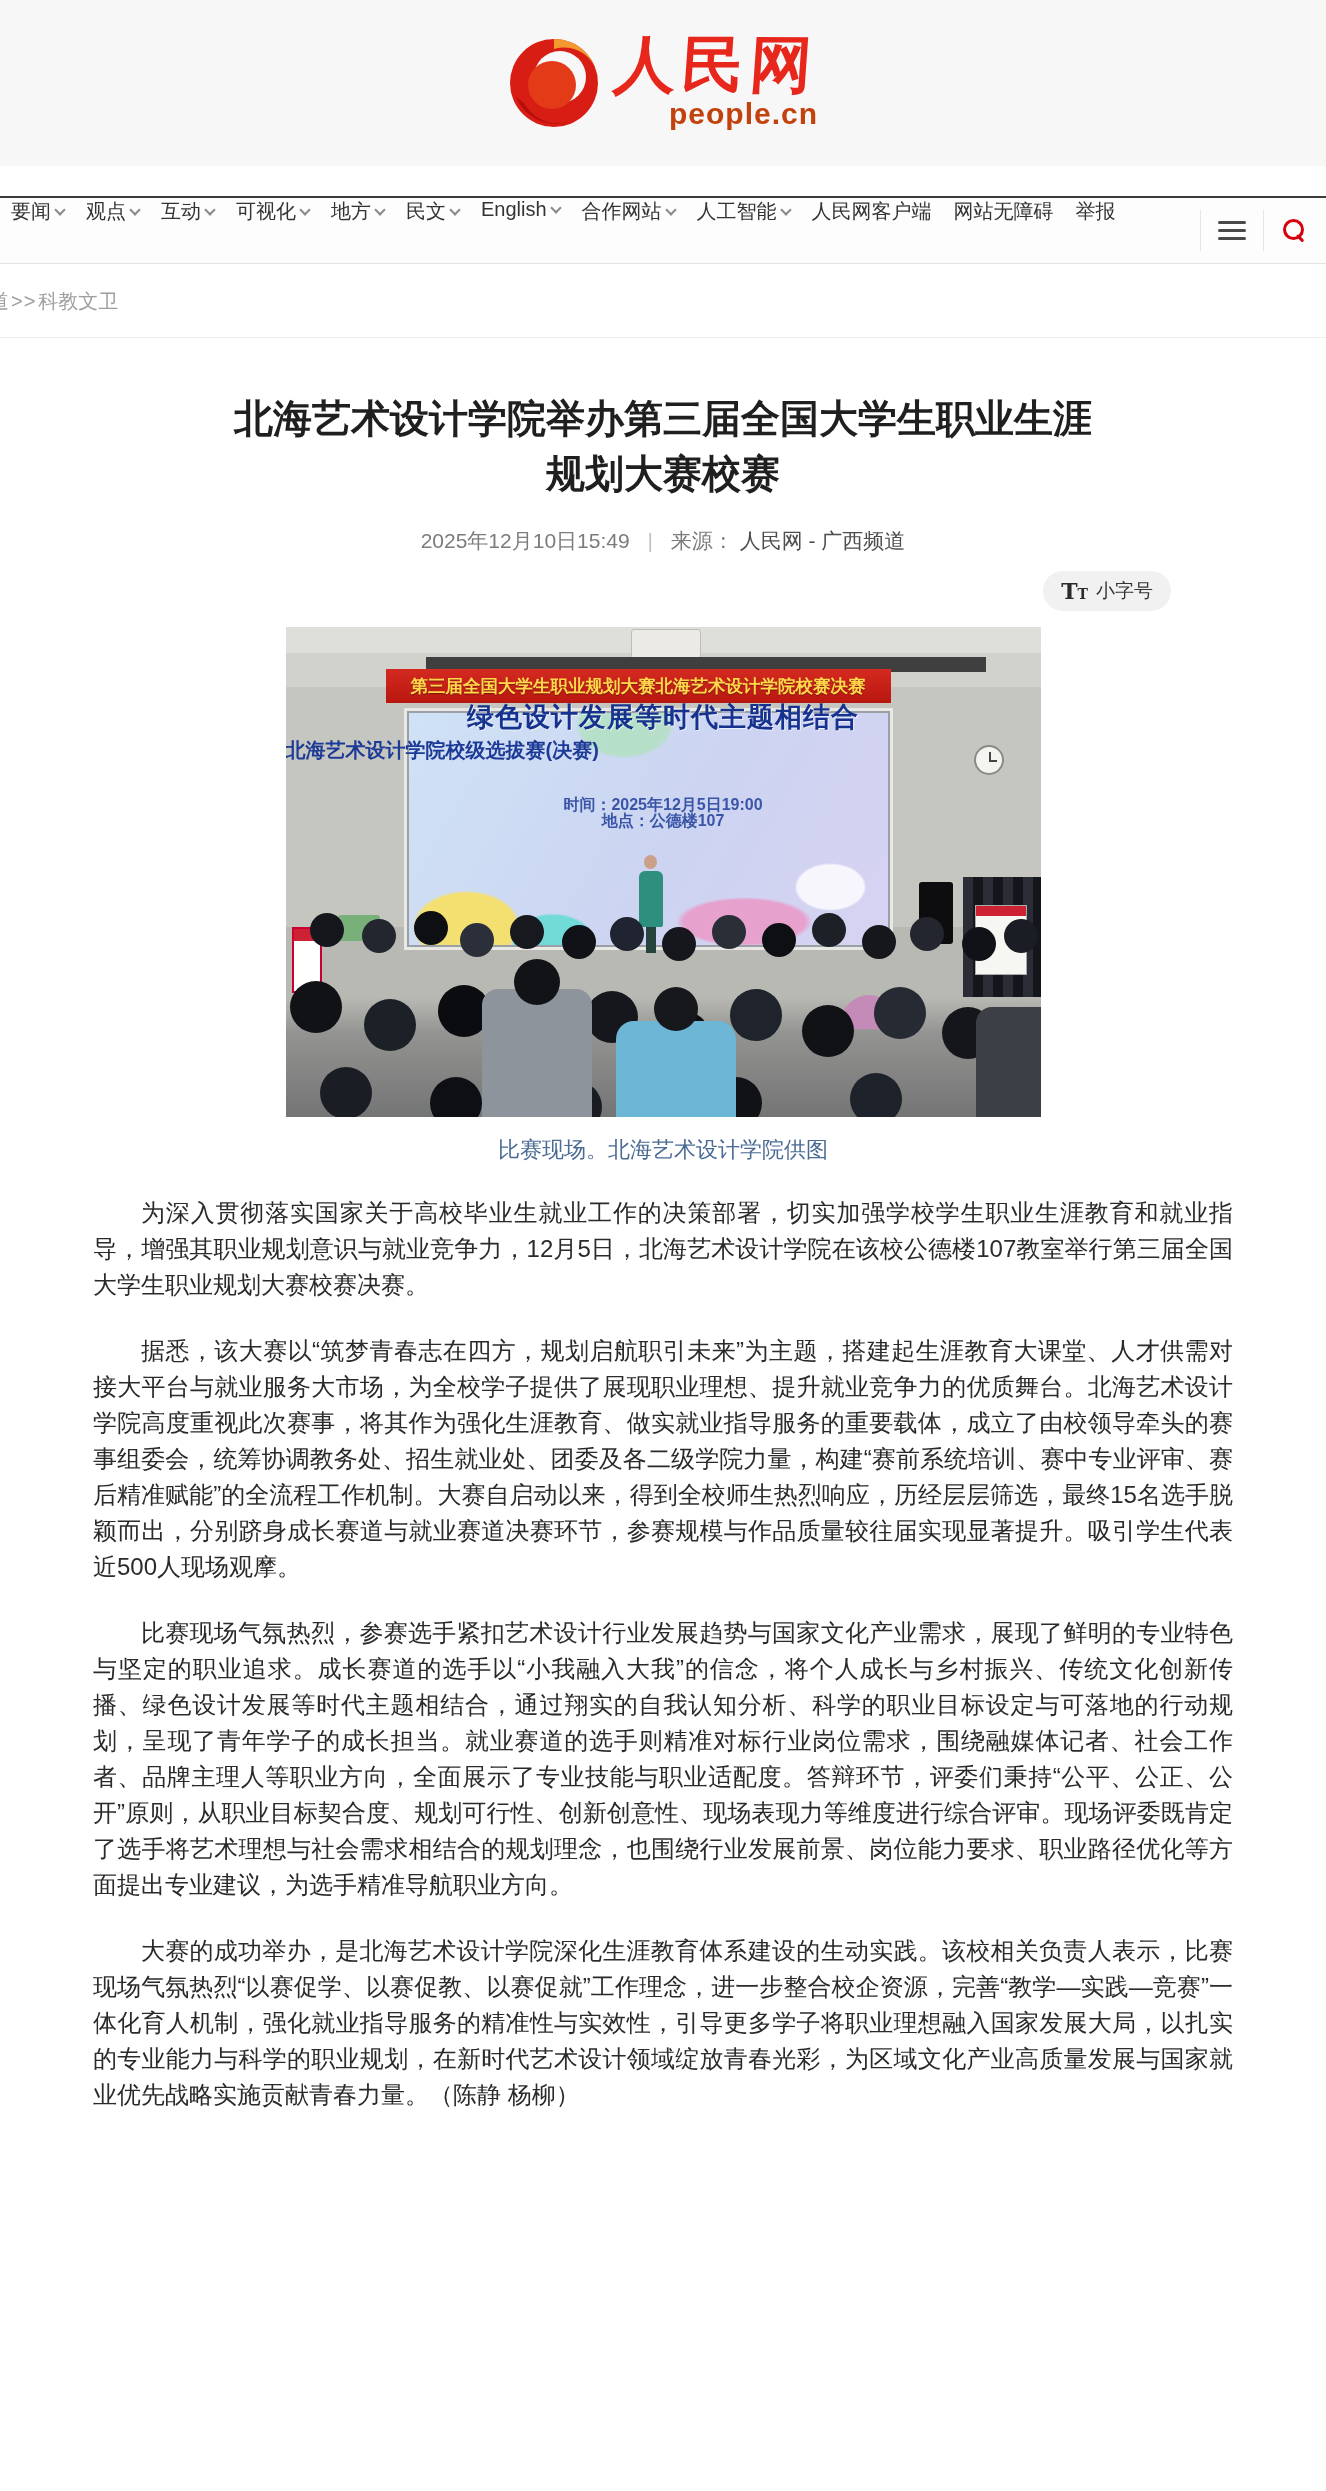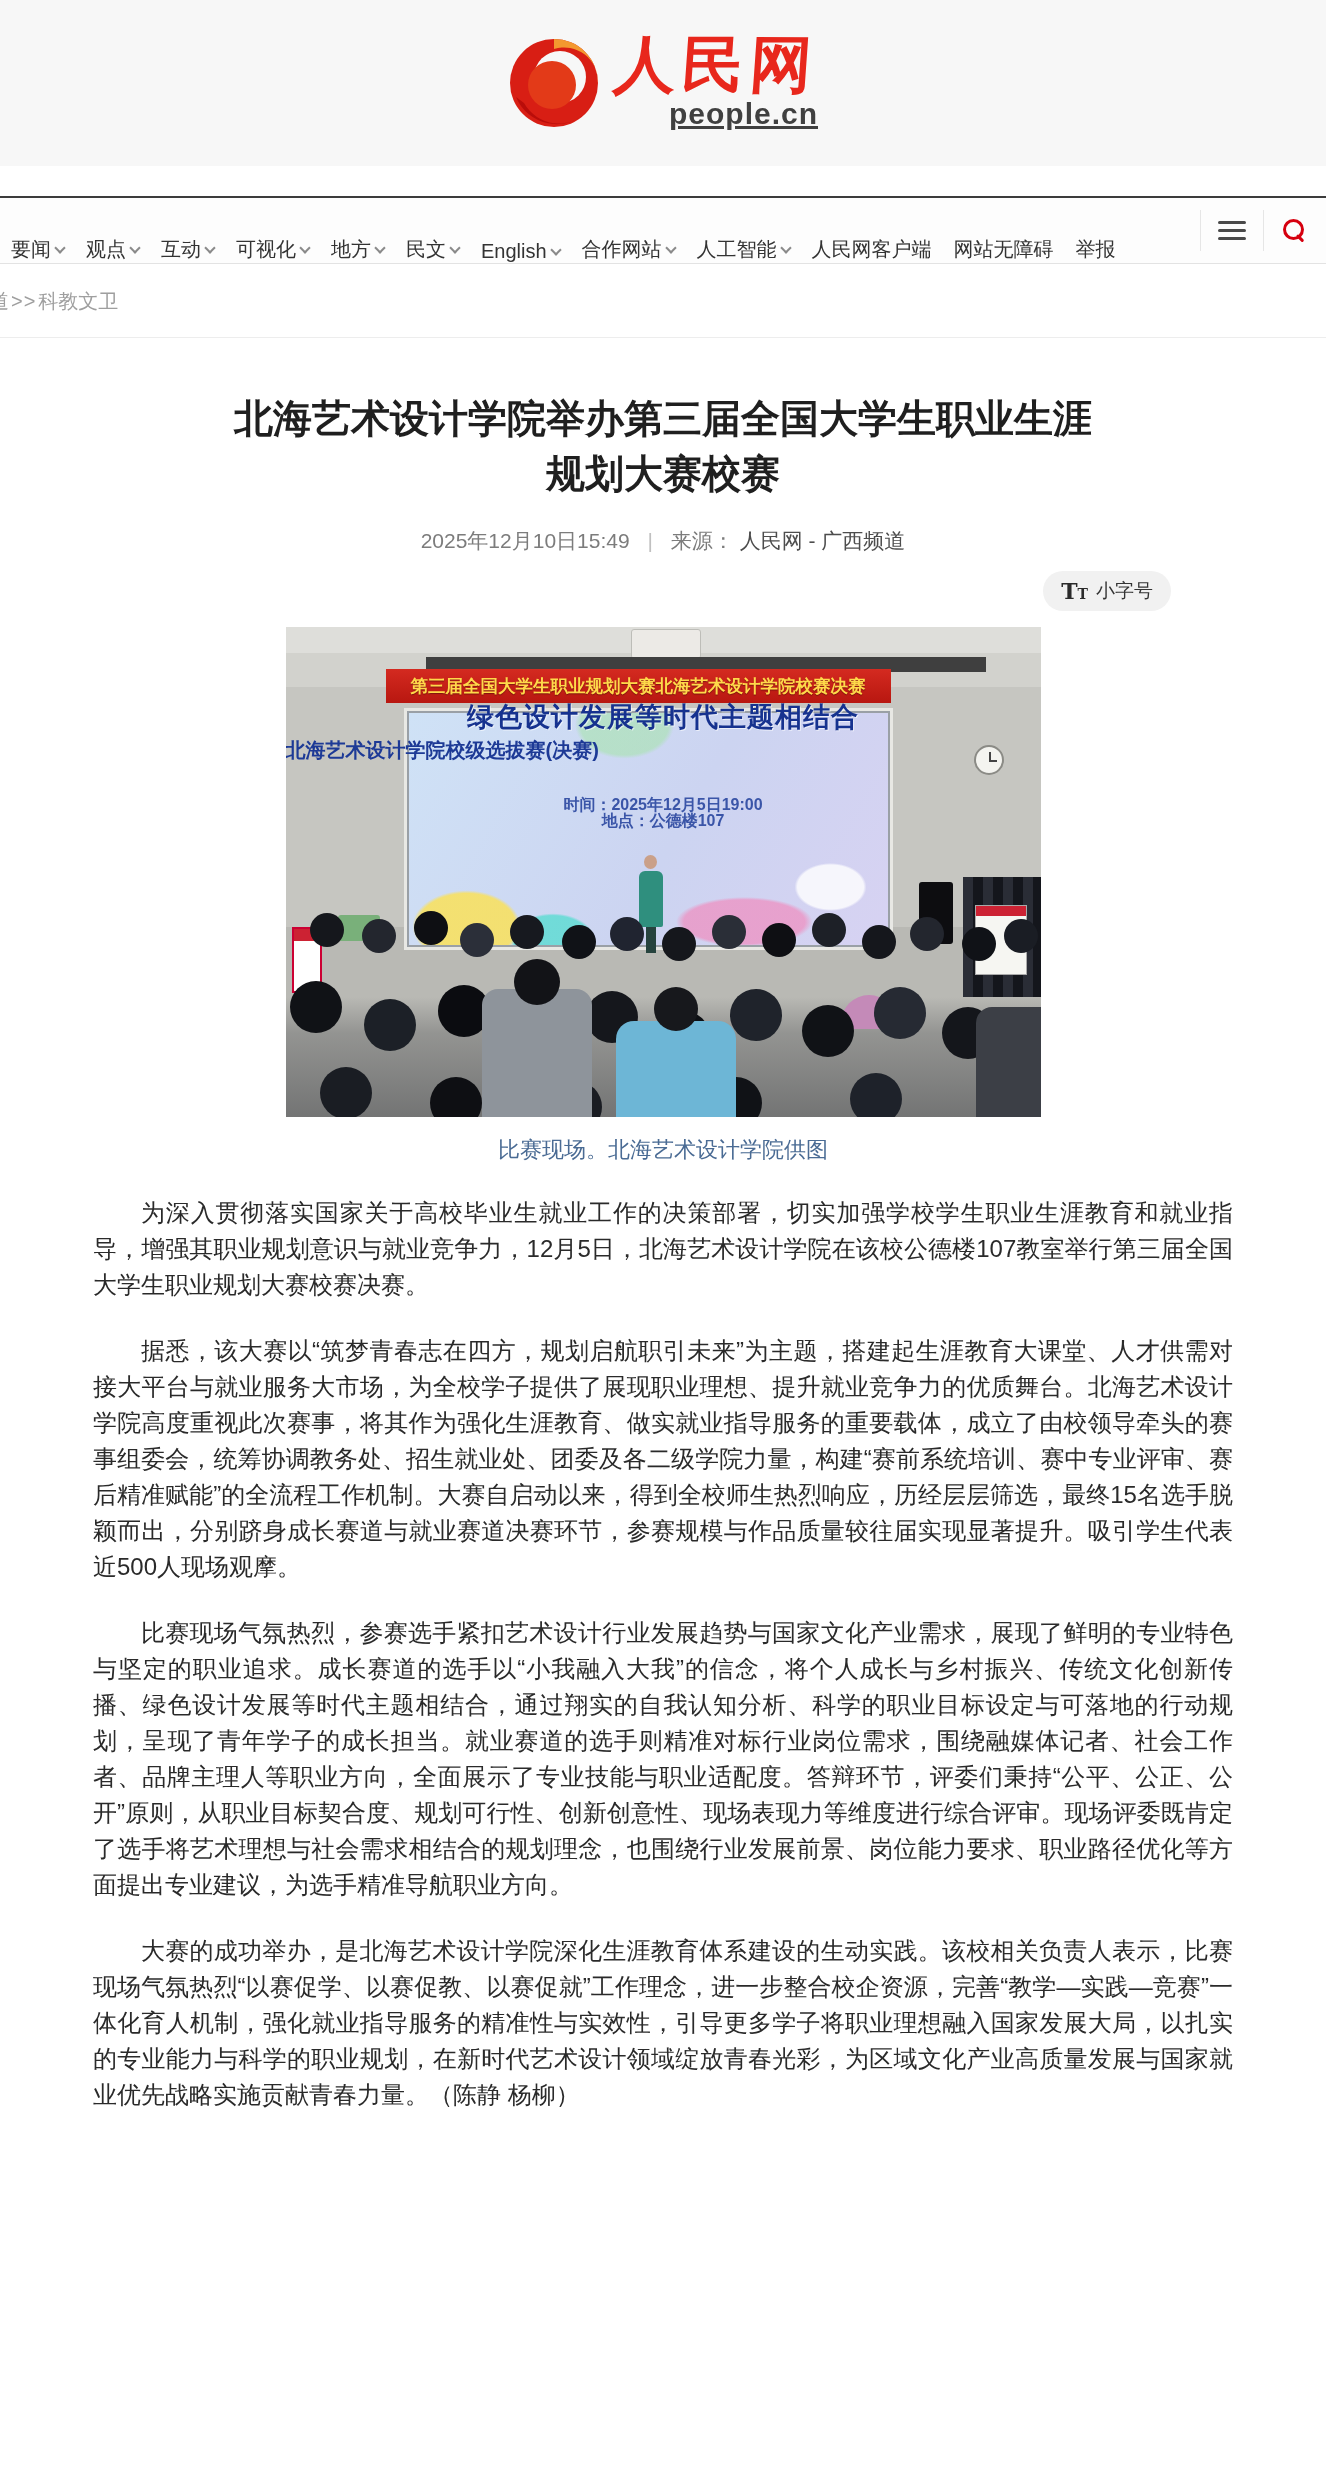--- a/index.html
+++ b/index.html
@@ -21,36 +21,35 @@
   }
   .logo { display: flex; align-items: center; gap: 14px; }
   .logo-ball { width: 92px; height: 92px; position: relative; flex: 0 0 auto; }
   .logo-text { display: flex; flex-direction: column; align-items: flex-end; }
   .logo-cn {
     font-family: "DejaVu Serif", serif;
     font-size: 62px; font-weight: 900; color: #e8271c;
     letter-spacing: 6px; line-height: 1; transform: skewX(-4deg);
   }
   .logo-en {
-    font-size: 30px; font-weight: 700; color: #404040; line-height: 1.2;
+    font-size: 30px; font-weight: 700; color: #c2410c; line-height: 1.2;
     letter-spacing: 1px;
-    text-decoration: underline;
   }
   .header-gap { height: 30px; background:#ffffff; }
 
   
   .navbar {
     height: 68px;
     border-top: 2px solid #3c3c3c;
     border-bottom: 1px solid #e3e3e3;
     background: #fdfdfd;
     display: flex;
     align-items: stretch;
   }
-  .nav-items { display: flex; align-items: flex-end; flex: 1 1 auto; }
+  .nav-items { display: flex; align-items: flex-start; flex: 1 1 auto; }
   .nav-item {
     display: inline-flex; align-items: center; gap: 5px;
     padding: 0 11px; font-size: 20px; color: #333; cursor: pointer;
     white-space: nowrap;
   }
   .chev {
     width: 8px; height: 8px; margin-top: -4px;
     border-right: 2px solid #8a8a8a; border-bottom: 2px solid #8a8a8a;
     transform: rotate(45deg); display: inline-block;
   }

